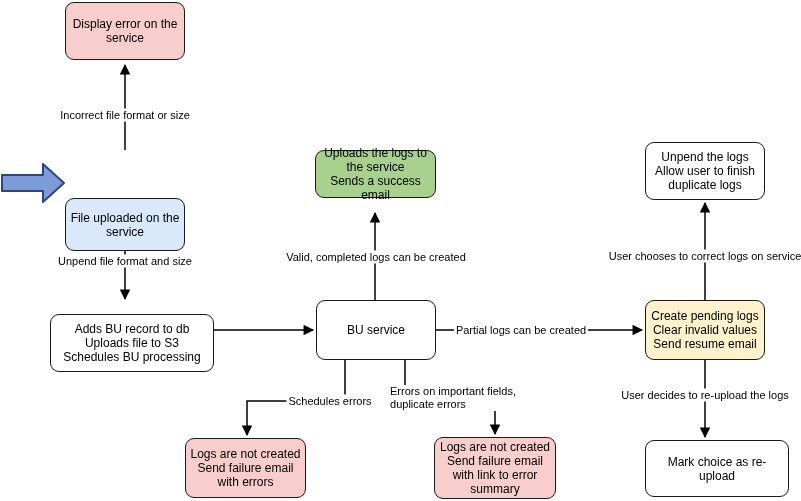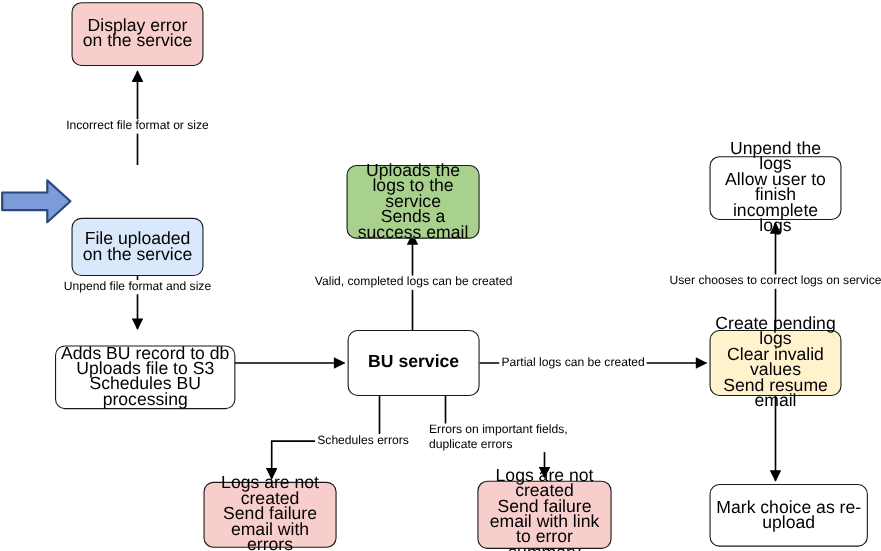--- a/index.html
+++ b/index.html
@@ -7,21 +7,21 @@
     position:relative;width:801px;height:501px;background:var(--canvas-bg,#fff);
     font-family:"Liberation Sans",sans-serif;color:#000;overflow:hidden;
   }
   .edge-layer{position:absolute;left:0;top:0;width:801px;height:501px;}
   .edge{fill:none;stroke:var(--edge-stroke,#000);stroke-width:1.5;}
   .big-arrow{fill:var(--big-arrow-fill);stroke:var(--big-arrow-stroke);stroke-width:2;stroke-linejoin:round;}
   .node{
     position:absolute;box-sizing:border-box;
     border:1.5px solid var(--node-stroke,#1a1a1a);border-radius:9px;
     display:flex;align-items:center;justify-content:center;
-    text-align:center;font-size:16px;line-height:14px;
+    text-align:center;font-size:12px;line-height:14px;
     white-space:pre-line;padding:2px 4px;background:var(--white-fill,#fff);
   }
   .fill-pink{background:var(--pink-fill);}
   .fill-blue{background:var(--blue-fill);}
   .fill-green{background:var(--green-fill);}
   .fill-yellow{background:var(--yellow-fill);}
   .fill-white{background:var(--white-fill);}
   .elabel{
     position:absolute;transform:translate(-50%,-50%);
     background:var(--label-bg,#fff);font-size:11px;line-height:13px;
@@ -49,36 +49,37 @@
     <path class="edge" d="M345,360 V401 H247 V435" marker-end="url(#arrow)"></path>
     <path class="edge" d="M405,360 V398 H495 V434" marker-end="url(#arrow)"></path>
     <polygon class="big-arrow" points="2,175 43,175 43,164 64,183 43,202 43,191 2,191"></polygon>
   </svg>
 
   <div class="node fill-pink" style="left:65px;top:2px;width:120px;height:58px;">Display error on the service</div>
   <div class="node fill-blue" style="left:65px;top:150px;width:120px;height:53px;margin-top:48px;">File uploaded on the service</div>
   <div class="node fill-white" style="left:50px;top:314px;width:164px;height:58px;">Adds BU record to db
 Uploads file to S3
 Schedules BU processing</div>
-  <div class="node fill-green" style="left:315px;top:150px;width:121px;height:67px;">Uploads the logs to the service
+  <div class="node fill-green" style="left:315px;top:150px;width:121px;height:48px;">Uploads the logs to the service
 Sends a success email</div>
-  <div class="node fill-white" style="left:316px;top:300px;width:120px;height:60px;font-weight:bold;">BU service</div>
+  <div class="node fill-white" style="left:316px;top:300px;width:120px;height:60px;">BU service</div>
   <div class="node fill-white" style="left:645px;top:142px;width:120px;height:58px;">Unpend the logs
-Allow user to finish incomplete logs</div>
+Allow user to finish duplicate logs</div>
   <div class="node fill-yellow" style="left:645px;top:300px;width:120px;height:60px;">Create pending logs
 Clear invalid values
 Send resume email</div>
   <div class="node fill-white" style="left:645px;top:440px;width:144px;height:57px;">Mark choice as re-upload</div>
   <div class="node fill-pink" style="left:185px;top:438px;width:121px;height:60px;">Logs are not created
 Send failure email with errors</div>
   <div class="node fill-pink" style="left:434px;top:437px;width:122px;height:62px;">Logs are not created
 Send failure email with link to error summary</div>
 
   <div class="elabel" style="left:125px;top:115px;">Incorrect file format or size</div>
   <div class="elabel" style="left:125px;top:261px;">Unpend file format and size</div>
   <div class="elabel" style="left:521px;top:330px;">Partial logs can be created</div>
   <div class="elabel" style="left:376px;top:257px;">Valid, completed logs can be created</div>
   <div class="elabel" style="left:705px;top:256px;">User chooses to correct logs on service</div>
+  <div class="elabel" style="left:705px;top:395px;">User decides to re-upload the logs</div>
   <div class="elabel" style="left:330px;top:401px;">Schedules errors</div>
   <div class="elabel" style="left:453px;top:398px;">Errors on important fields,
 duplicate errors</div>
 
 </div>
 
 </body></html>

